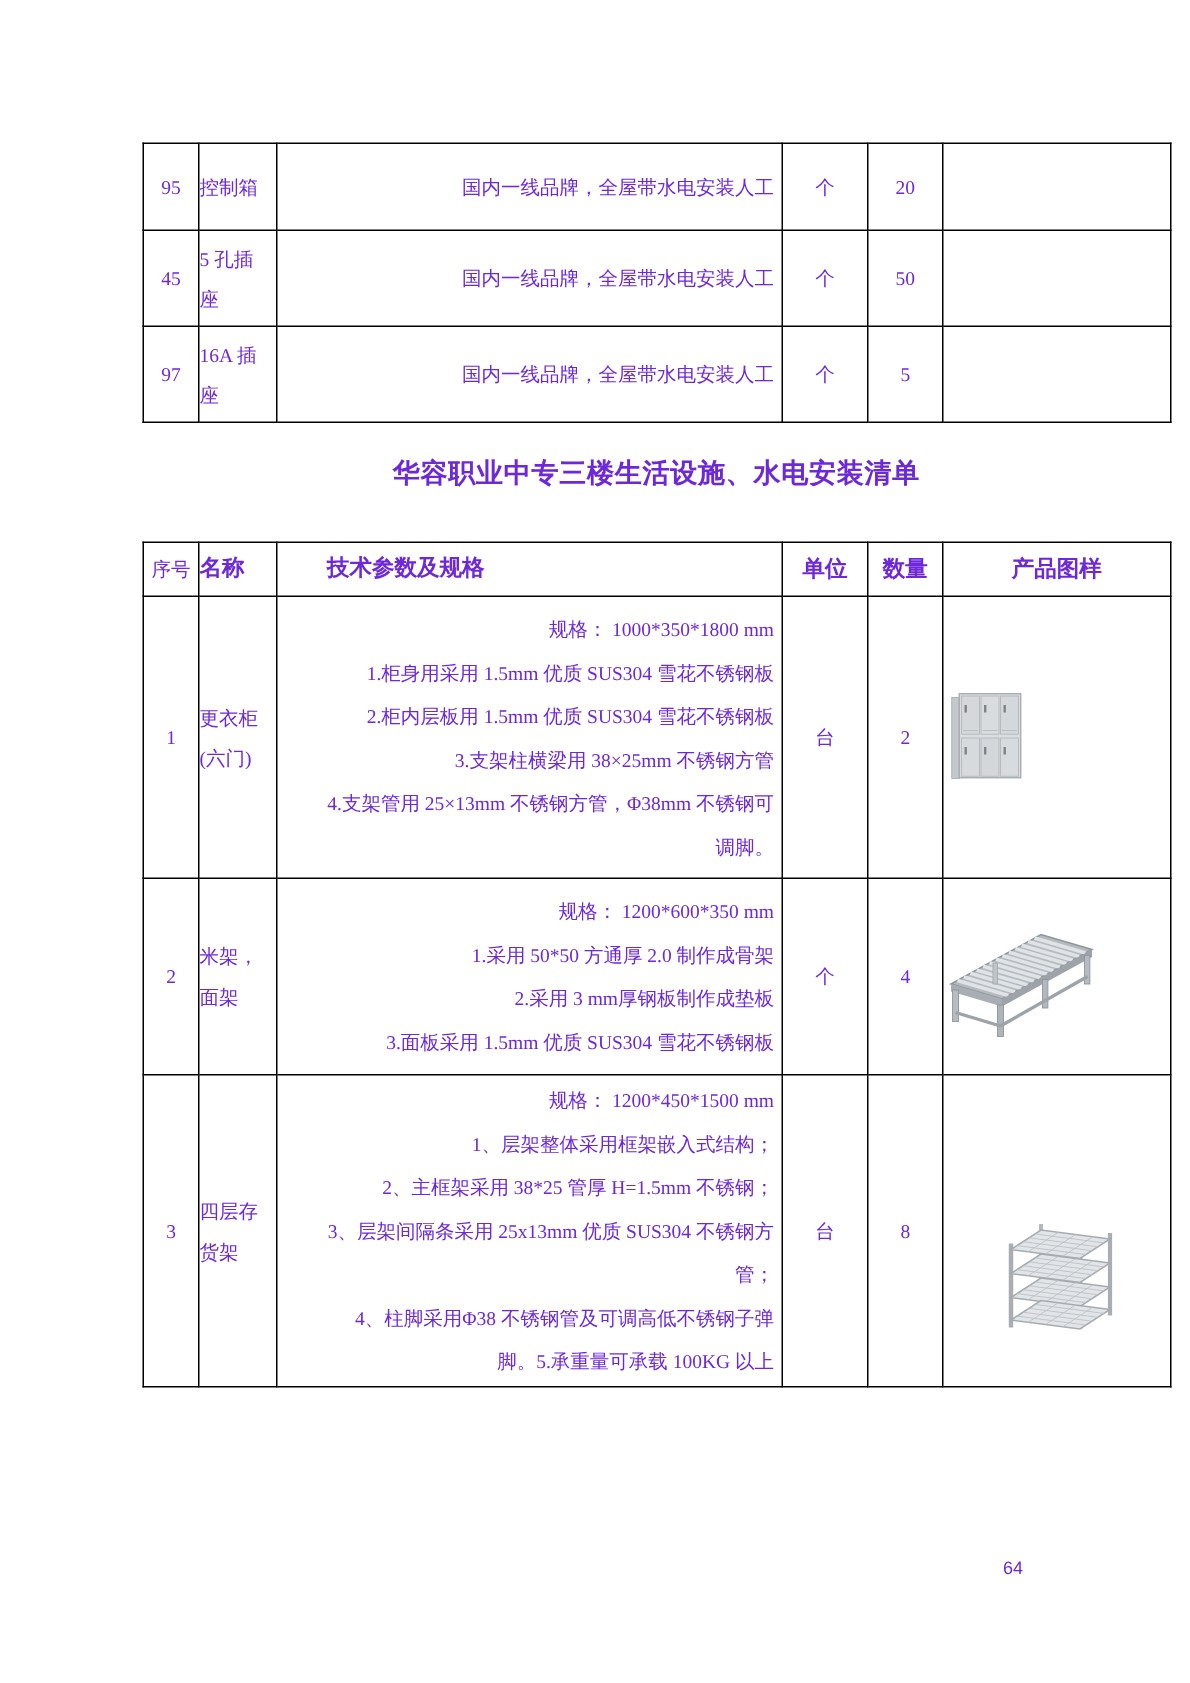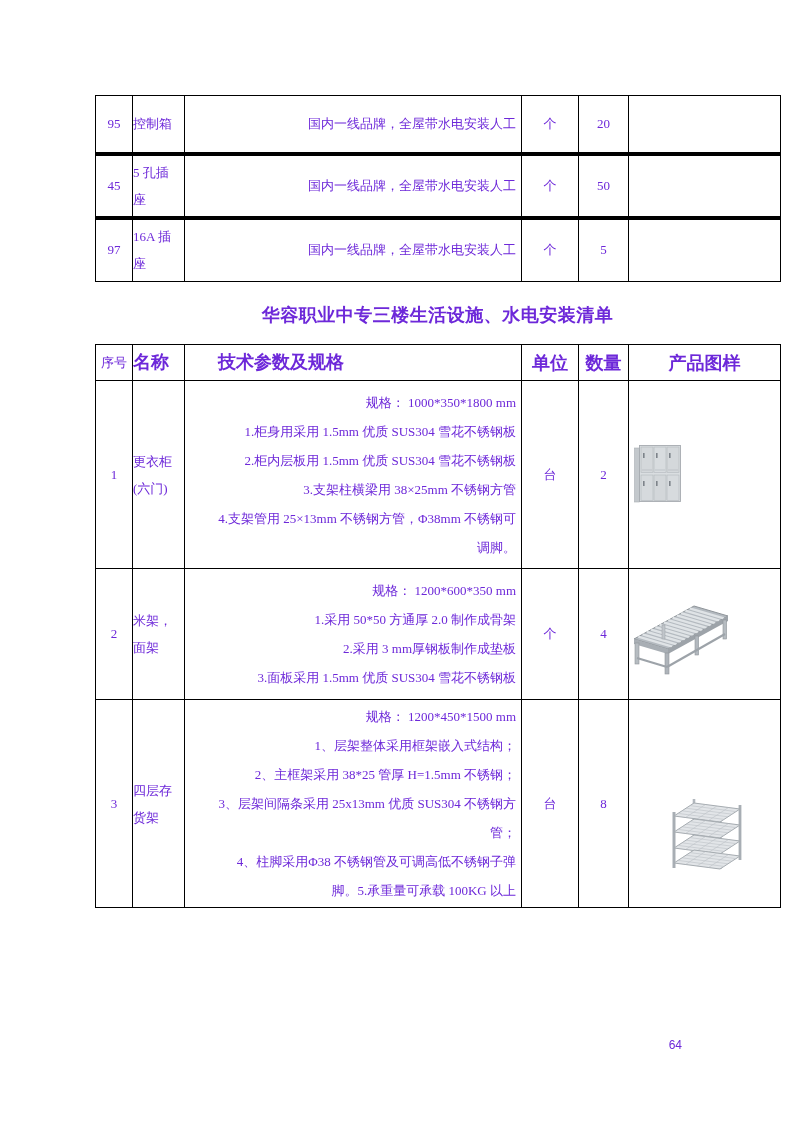--- a/index.html
+++ b/index.html
@@ -2,34 +2,34 @@
 <html><head>
 <meta charset="utf-8">
 <style>
   html,body{margin:0;padding:0;background:#ffffff;}
   .page{
     position:relative;width:793px;height:1122px;background:#fff;
     font-family:"Liberation Serif","DejaVu Serif",serif;color:#6d28d9;overflow:hidden;
   }
   table{border-collapse:collapse;table-layout:fixed;position:absolute;left:95px;width:685px;}
   #table1{top:95px;}
-  #table2{top:344px;}
+  #table2{top:361px;}
   td,th{border:1px solid #000;padding:0;font-size:13px;vertical-align:middle;overflow:hidden;font-weight:normal;}
   #table1{border:1.5px solid #000;}
   #table2{border:1.5px solid #000;}
-  #table1 tr.sep td{border-top:4px solid #000000;}
+  #table1 tr.sep td{border-top:1px solid #000000;}
   .c-no{text-align:center;}
   .c-name{text-align:left;white-space:pre-line;line-height:27px;}
   .c-spec{text-align:right;padding:2px 5px 2px 8px;white-space:pre-line;}
   #table2 .c-spec{line-height:29px;padding-left:33px;}
   #table1 .c-spec{line-height:18px;}
   .c-unit,.c-qty{text-align:center;}
   .c-img{position:relative;}
   .c-img svg{position:absolute;}
-  #table2 th{font-family:Liberation Sans, sans-serif;font-weight:bold;font-size:18px;}
+  #table2 th{font-family:Liberation Mono, monospace;font-weight:bold;font-size:15px;}
   #table2 th.c-no{font-family:"Liberation Serif","DejaVu Serif",serif;font-weight:normal;font-size:13px;}
   #table2 th.c-spec{text-align:left;}
   .doc-title{
     position:absolute;left:95px;top:303px;width:685px;height:26px;
     text-align:center;font-family:"Liberation Sans","DejaVu Sans",sans-serif;
     font-weight:bold;font-size:18px;letter-spacing:0.5px;
   }
   .page-number{
     position:absolute;left:652px;top:1038px;width:30px;
     font-family:"Liberation Sans","DejaVu Sans",sans-serif;font-size:12px;text-align:right;

